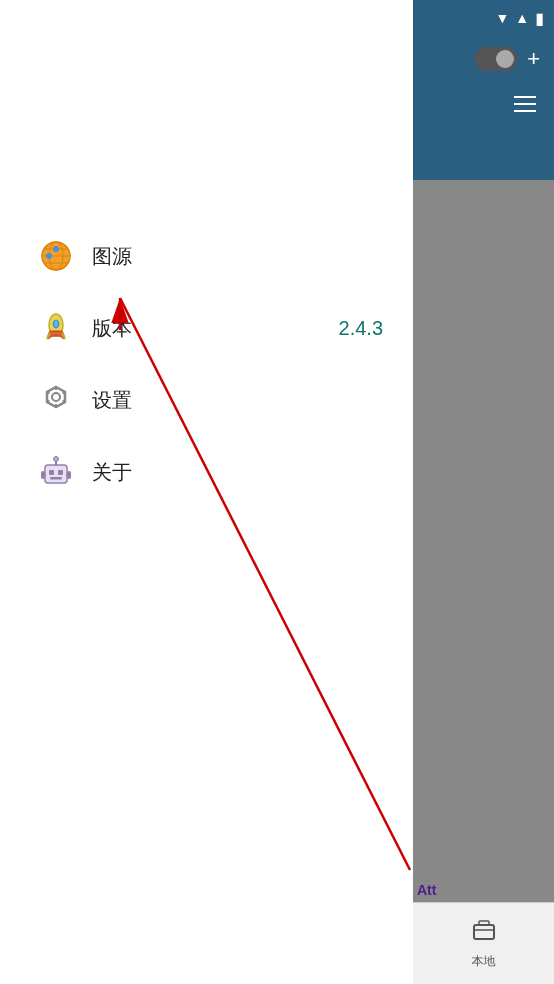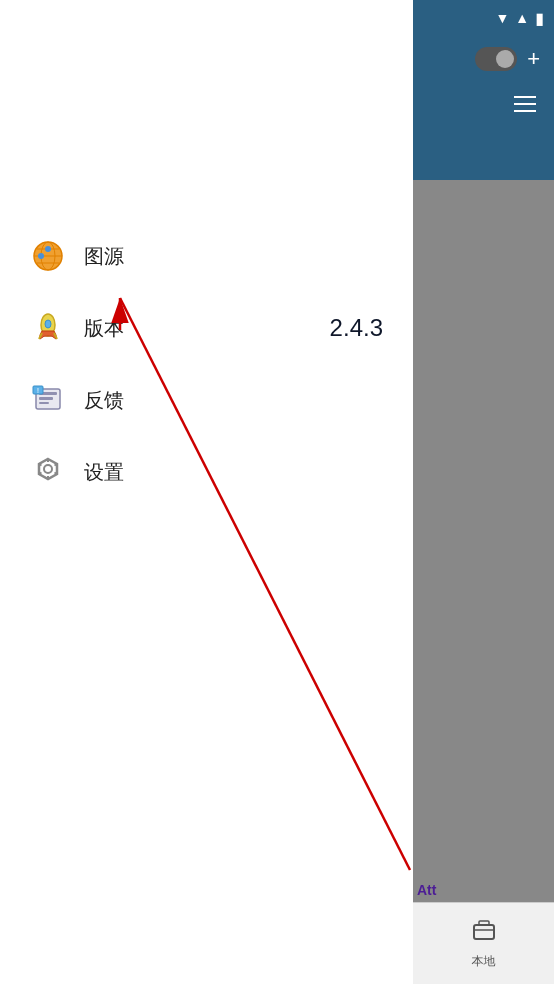--- a/index.html
+++ b/index.html
@@ -124,21 +124,21 @@
       top: 0; left: 0;
       width: 413px;
       height: 984px;
       background: #fff;
       z-index: 10;
     }
 
     
     .menu-list {
       margin-top: 220px;
-      padding-left: 20px;
+      padding-left: 28px;
     }
 
     .menu-item {
       display: flex;
       align-items: center;
       gap: 18px;
       padding: 18px 10px;
       cursor: pointer;
       position: relative;
     }
@@ -153,22 +153,22 @@
     }
 
     .menu-item-label {
       font-size: 20px;
       color: #222;
     }
 
     .menu-item-value {
       position: absolute;
       right: 30px;
-      font-size: 24px;
-      color: #0f172a;
+      font-size: 20px;
+      color: #0f766e;
     }
 
     
     .arrow-overlay {
       position: absolute;
       top: 0; left: 0;
       width: 413px;
       height: 984px;
       pointer-events: none;
       z-index: 20;
@@ -250,52 +250,58 @@
           <ellipse cx="17" cy="13" rx="3" ry="4" fill="#5bb0e8" stroke="#3a90c8" stroke-width="1"></ellipse>
 
           <line x1="11" y1="22" x2="8" y2="28" stroke="#c8a820" stroke-width="2"></line>
           <line x1="23" y1="22" x2="26" y2="28" stroke="#c8a820" stroke-width="2"></line>
         </svg>
       </div>
       <span class="menu-item-label">版本</span>
       <span class="menu-item-value">2.4.3</span>
     </div>
 
-    <div class="menu-item">
-      <div class="menu-item-icon">
-        <svg width="34" height="34" viewBox="0 0 34 34">
-          <rect x="5" y="6" width="24" height="20" rx="2" fill="#e8e8f0" stroke="#8888aa" stroke-width="1.5"></rect>
-          <rect x="8" y="9" width="18" height="3" rx="1" fill="#9090b0"></rect>
-          <rect x="8" y="14" width="14" height="3" rx="1" fill="#9090b0"></rect>
-          <rect x="8" y="19" width="10" height="2" rx="1" fill="#9090b0"></rect>
-
-          <rect x="2" y="3" width="10" height="8" rx="1" fill="#5bb0e8" stroke="#3a90c8" stroke-width="1"></rect>
-          <text x="7" y="10" text-anchor="middle" font-size="7" fill="white">!</text>
-        </svg>
-      </div>
-      <span class="menu-item-label">反馈</span>
-    </div>
 
     <div class="menu-item">
       <div class="menu-item-icon">
         <svg width="34" height="34" viewBox="0 0 34 34">
 
           <polygon points="17,4 26,9 26,19 17,24 8,19 8,9" fill="none" stroke="#888" stroke-width="2.5"></polygon>
           <circle cx="17" cy="14" r="4" fill="none" stroke="#888" stroke-width="2"></circle>
           <line x1="17" y1="4" x2="17" y2="7" stroke="#888" stroke-width="2"></line>
           <line x1="17" y1="21" x2="17" y2="24" stroke="#888" stroke-width="2"></line>
           <line x1="8" y1="9" x2="10.5" y2="10.5" stroke="#888" stroke-width="2"></line>
           <line x1="23.5" y1="17.5" x2="26" y2="19" stroke="#888" stroke-width="2"></line>
           <line x1="26" y1="9" x2="23.5" y2="10.5" stroke="#888" stroke-width="2"></line>
           <line x1="10.5" y1="17.5" x2="8" y2="19" stroke="#888" stroke-width="2"></line>
         </svg>
       </div>
       <span class="menu-item-label">设置</span>
     </div>
 
+    <div class="menu-item">
+      <div class="menu-item-icon">
+        <svg width="34" height="34" viewBox="0 0 34 34">
+
+          <rect x="6" y="10" width="22" height="18" rx="3" fill="#e8e0f0" stroke="#9080b0" stroke-width="1.5"></rect>
+
+          <rect x="10" y="15" width="5" height="5" rx="1" fill="#9080b0"></rect>
+          <rect x="19" y="15" width="5" height="5" rx="1" fill="#9080b0"></rect>
+
+          <rect x="11" y="22" width="12" height="2.5" rx="1" fill="#9080b0"></rect>
+
+          <line x1="17" y1="10" x2="17" y2="5" stroke="#9080b0" stroke-width="2"></line>
+          <circle cx="17" cy="4" r="2.5" fill="#c0a0e0" stroke="#9080b0" stroke-width="1"></circle>
+
+          <rect x="2" y="16" width="4" height="8" rx="2" fill="#9080b0"></rect>
+          <rect x="28" y="16" width="4" height="8" rx="2" fill="#9080b0"></rect>
+        </svg>
+      </div>
+      <span class="menu-item-label">关于</span>
+    </div>
 
   </div>
 </div>
 
 <svg class="arrow-overlay" xmlns="http://www.w3.org/2000/svg">
 
   <defs>
     <marker id="arrowhead" markerWidth="10" markerHeight="7" refX="10" refY="3.5" orient="auto">
       <polygon points="0 0, 10 3.5, 0 7" fill="#cc0000"></polygon>
     </marker>

